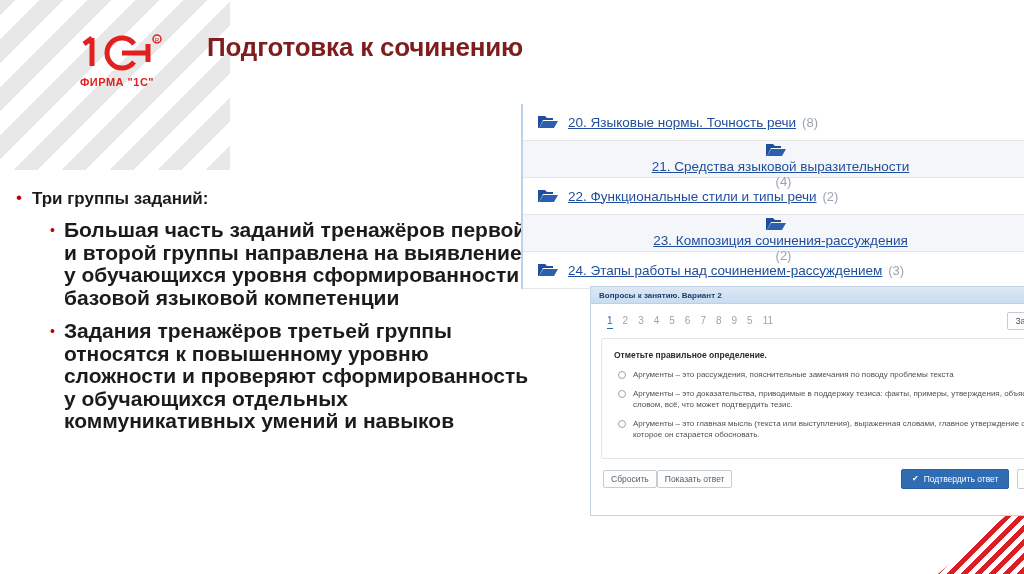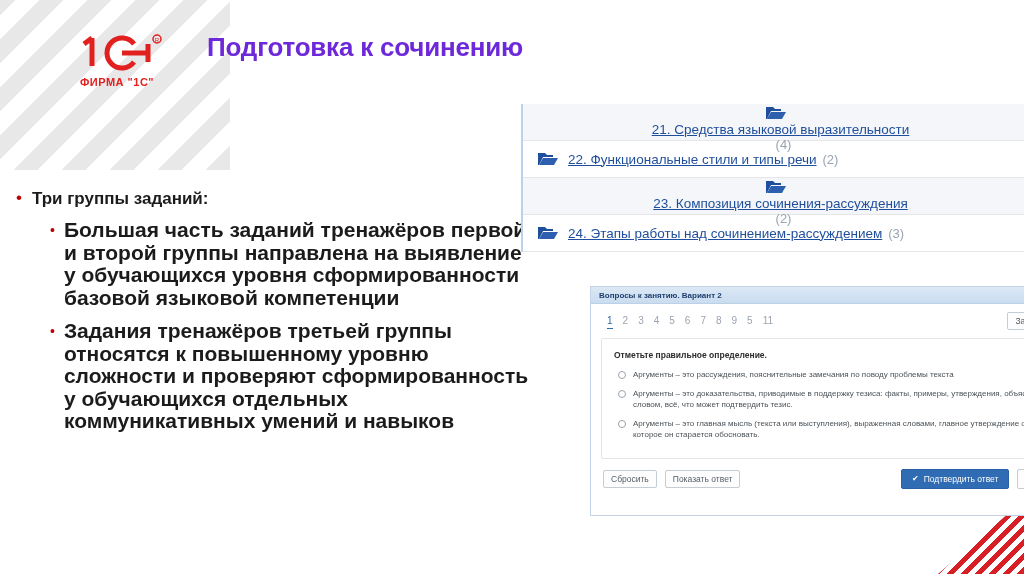--- a/index.html
+++ b/index.html
@@ -68,21 +68,21 @@
     color: #e1201f;
     letter-spacing: 0.5px;
     margin-top: 2px;
   }
   .page-title {
     position: absolute;
     left: 207px;
     top: 32px;
     font-size: 26px;
     font-weight: bold;
-    color: #6d28d9;
+    color: #7f1d1d;
     letter-spacing: -0.2px;
   }
 
   
   .bullets {
     position: absolute;
     left: 16px;
     top: 188px;
     width: 520px;
   }
@@ -249,21 +249,21 @@
     font-size: 8px;
     color: #4a5258;
     line-height: 11.5px;
   }
   .actions-row {
     display: flex;
     align-items: center;
     margin-top: 10px;
     padding: 0 2px;
   }
-  .actions-left { display: flex; gap: 8px; }
+  .actions-left { display: flex; gap: 0; }
   .actions-right { display: flex; gap: 8px; margin-left: auto; }
   .btn-primary {
     background: #2f6cb4;
     border: 1px solid #2a61a4;
     color: #ffffff;
     font-size: 8.5px;
     border-radius: 2px;
     padding: 4px 10px;
     display: flex;
     align-items: center;
@@ -309,20 +309,30 @@
     <span class="dot">•</span>
     <span class="txt">Большая часть заданий тренажёров первой и второй группы направлена на выявление у обучающихся уровня сформированности базовой языковой компетенции</span>
   </div>
   <div class="bullet-l2">
     <span class="dot">•</span>
     <span class="txt">Задания тренажёров третьей группы относятся к повышенному уровню сложности и проверяют сформированность у обучающихся отдельных коммуникативных умений и навыков</span>
   </div>
 </div>
 
 <div class="folder-panel">
+  <div class="folder-row">
+    <span class="folder-icon">
+      <svg width="22" height="18" viewBox="0 0 22 18">
+          <path d="M1 3 h7 l2 2 h6 v2 H6 L2 15 H1 Z" fill="#1f4e9c"></path>
+          <path d="M6 8 h15 l-4 7 H2 Z" fill="#2d5fae"></path>
+        </svg>
+    </span>
+    <span class="folder-link">20. Языковые нормы. Точность речи</span>
+    <span class="folder-count">(8)</span>
+  </div>
   <div class="folder-row alt">
     <span class="folder-icon">
       <svg width="22" height="18" viewBox="0 0 22 18">
           <path d="M1 3 h7 l2 2 h6 v2 H6 L2 15 H1 Z" fill="#1f4e9c"></path>
           <path d="M6 8 h15 l-4 7 H2 Z" fill="#2d5fae"></path>
         </svg>
     </span>
     <span class="folder-link">21. Средства языковой выразительности</span>
     <span class="folder-count">(4)</span>
   </div>

